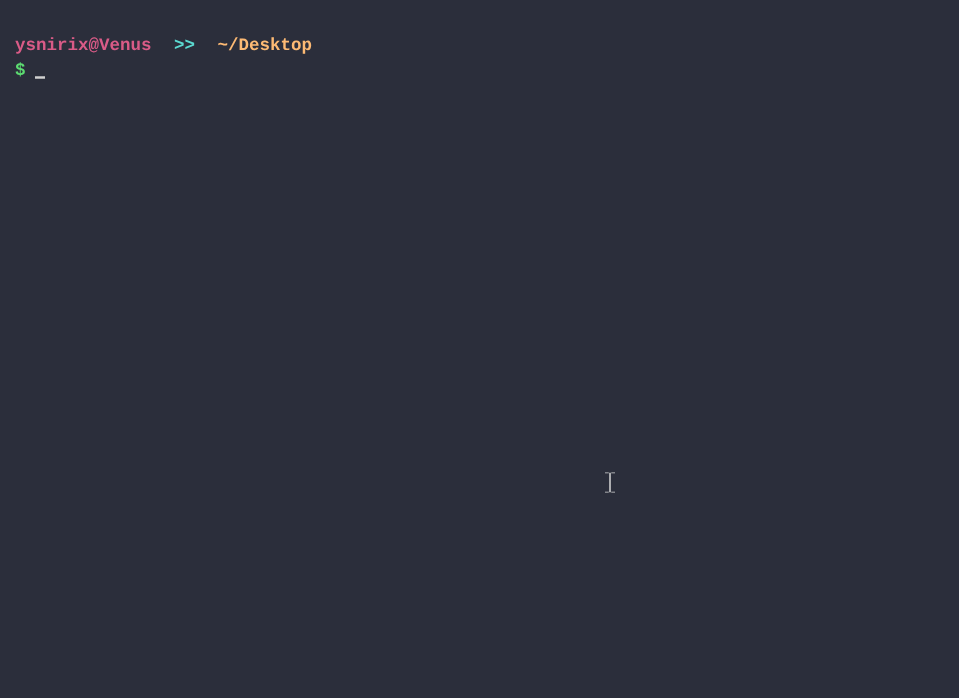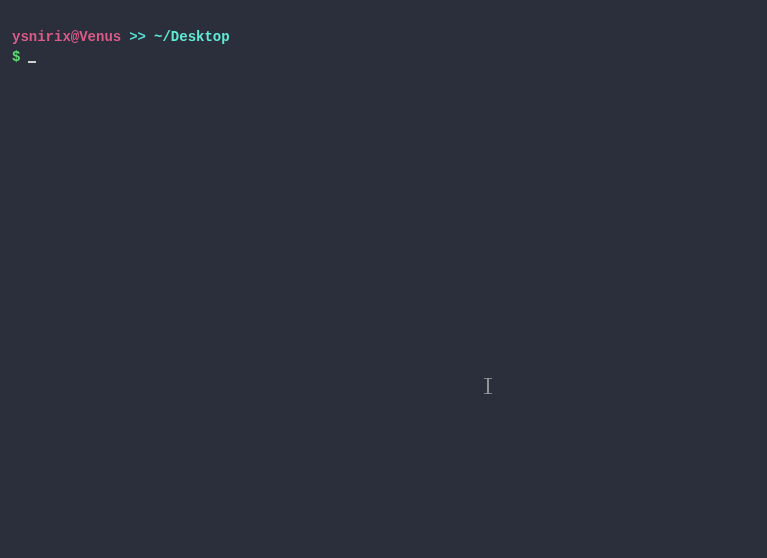--- a/index.html
+++ b/index.html
@@ -18,31 +18,31 @@
       overflow: hidden;
       position: relative;
     }
     .terminal {
       padding: 28px 12px 12px 12px;
       height: 100%;
       position: relative;
     }
     .prompt-line-1 {
       display: flex;
-      gap: 2px;
+      gap: 12px;
     }
     .user-host {
       color: #d95b87;
     }
     .separator {
       color: #5bd9d0;
       margin: 0 6px;
     }
     .path {
-      color: #5eead4;
+      color: #fdba74;
     }
     .prompt-line-2 {
       display: flex;
       align-items: center;
     }
     .prompt-symbol {
       color: #5cdb71;
     }
     .cursor {
       display: inline-block;

